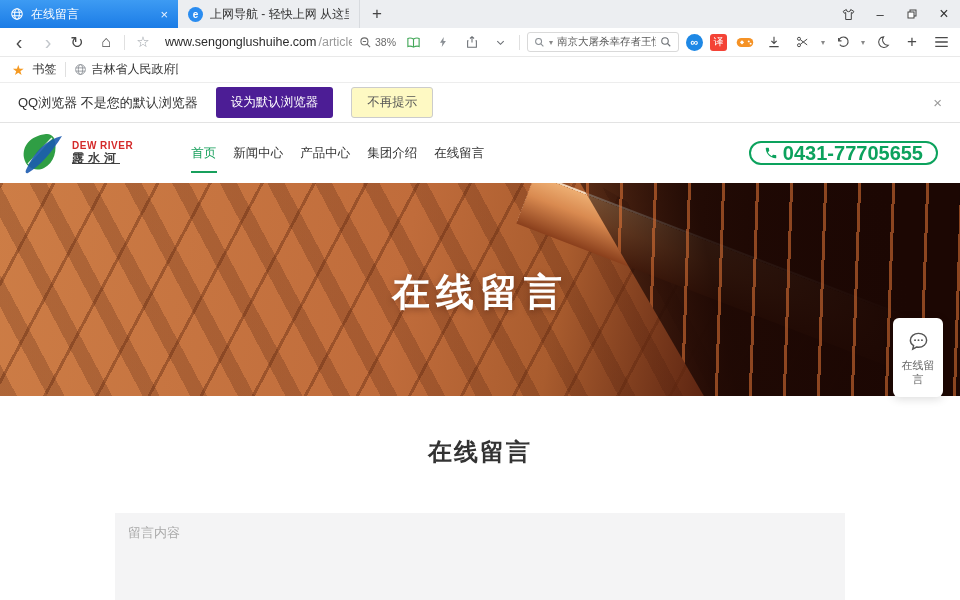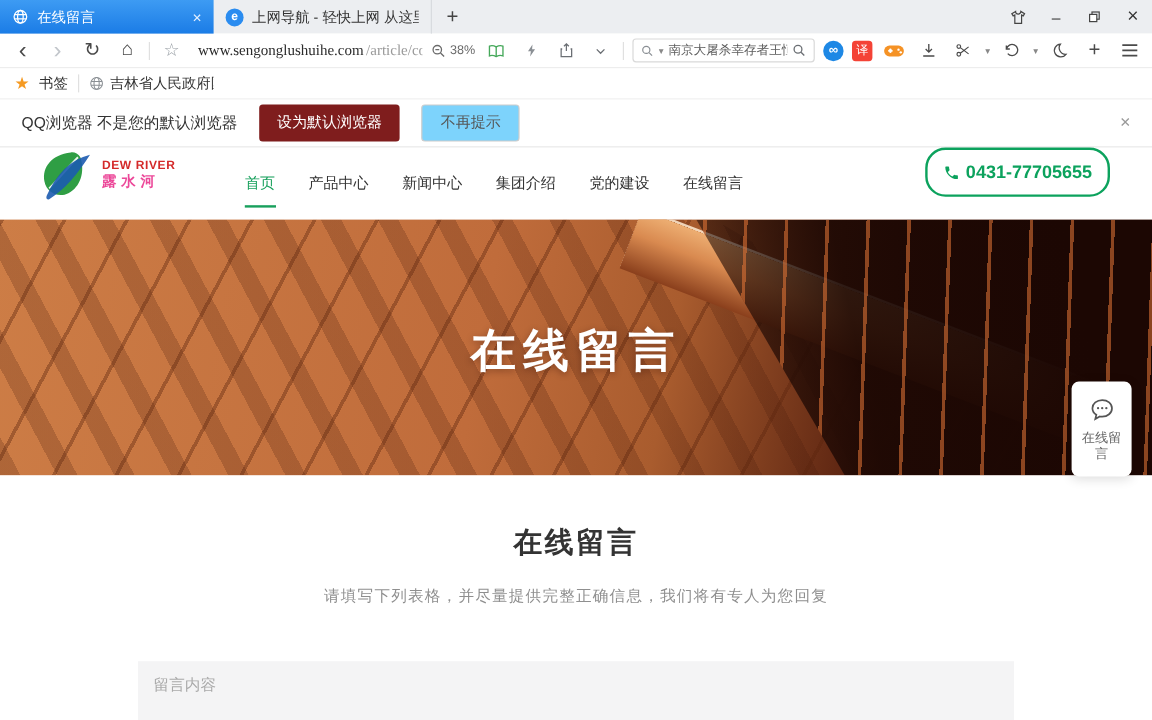--- a/index.html
+++ b/index.html
@@ -23,21 +23,21 @@
              color:#333; font-size:13px; cursor:pointer; }
 
   
   .toolbar { height:29px; background:#fff; border-bottom:1px solid #e9e9e9;
              display:flex; align-items:center; padding:0 8px; gap:7px; }
   .tb-ico { display:flex; align-items:center; justify-content:center; width:22px; height:22px;
             color:#4a4a4a; font-size:15px; cursor:pointer; flex:0 0 auto; }
   .tb-ico.dis { color:#c2c6cb; }
   .vdiv { width:1px; height:15px; background:#e0e0e0; flex:0 0 auto; }
   .url-box { flex:1; display:flex; align-items:center; gap:2px; font-size:12.5px; padding-left:4px;
-             white-space:nowrap; overflow:hidden;font-family:Liberation Serif, serif; }
+             white-space:nowrap; overflow:hidden; }
   .url-domain { color:#2b2b2b; }
   .url-path { color:#9a9a9a; }
   .zoom-ctl { display:flex; align-items:center; gap:3px; color:#6b6b6b; font-size:10.5px; cursor:pointer; }
   .searchbox { width:152px; height:20px; border:1px solid #d9d9d9; border-radius:3px;
                display:flex; align-items:center; padding:0 6px; gap:4px; flex:0 0 auto; cursor:text; }
   .search-q { font-size:10.5px; color:#5c5c5c; white-space:nowrap; overflow:hidden; flex:1; }
   .mini-caret { font-size:8px; color:#888; }
   .badge-round { width:17px; height:17px; border-radius:50%; background:#1e88e5; color:#fff;
                  font-size:11px; font-weight:bold; display:flex; align-items:center; justify-content:center; cursor:pointer; }
   .badge-sq { width:17px; height:17px; border-radius:3px; background:#f44336; color:#fff;
@@ -46,40 +46,40 @@
   
   .bookbar { height:26px; background:#fff; border-bottom:1px solid #ededed;
              display:flex; align-items:center; padding:0 12px; gap:8px; font-size:12px; color:#333; }
   .bm-star { color:#f59a23; font-size:14px; cursor:pointer; }
   .bm-item { display:flex; align-items:center; gap:5px; cursor:pointer; }
   .bm-label { max-width:86px; overflow:hidden; white-space:nowrap; }
 
   
   .notify { height:40px; background:#fff; border-bottom:1px solid #e3e3e3;
             display:flex; align-items:center; padding:0 18px; gap:18px; font-size:13px; color:#333; }
-  .btn-blue { background:#7f1d1d; color:#fff; border:none; border-radius:3px;
+  .btn-blue { background:#4c1d95; color:#fff; border:none; border-radius:3px;
               font-size:12.5px; padding:7px 15px; cursor:pointer; }
-  .btn-outline { background:#7dd3fc; color:#555; border:1px solid #ccc; border-radius:3px;
+  .btn-outline { background:#fef9c3; color:#555; border:1px solid #ccc; border-radius:3px;
                  font-size:12.5px; padding:6px 15px; cursor:pointer; }
   .notify-close { margin-left:auto; color:#9a9a9a; font-size:15px; cursor:pointer; }
 
   
-  .site-header { height:60px; background:#fff; display:flex; align-items:flex-start; padding:0 29px; }
+  .site-header { height:60px; background:#fff; display:flex; align-items:center; padding:0 16px; }
   .logo { display:flex; align-items:center; gap:4px; cursor:pointer; }
   .logo-txt { line-height:1.05; }
   .logo-en { color:#d42a2a; font-size:10px; font-weight:bold; letter-spacing:.5px; }
-  .logo-cn { color:#ec4899; font-size:12px; font-weight:bold; letter-spacing:4px; }
-  .main-nav { display:flex; gap:28px; margin-left:58px; font-size:12.5px; color:#333; height:60px; }
+  .logo-cn { color:#404040; font-size:12px; font-weight:bold; letter-spacing:4px;text-decoration:underline; }
+  .main-nav { display:flex; gap:17px; margin-left:58px; font-size:12.5px; color:#333; height:60px; }
   .nav-item { position:relative; display:flex; align-items:center; cursor:pointer; }
   .nav-item.active { color:#18a05c; }
   .nav-item.active::after { content:""; position:absolute; left:50%; transform:translateX(-50%);
                             bottom:10px; width:26px; height:2px; background:#18a05c; }
   .phone-pill { margin-left:auto; margin-right:6px; border:2px solid #0ca25d; border-radius:17px;
-                height:41px; padding:0 13px; display:flex; align-items:center; gap:5px;
-                color:#0ca25d; font-weight:bold; font-size:15px; cursor:pointer; }
+                height:24px; padding:0 13px; display:flex; align-items:center; gap:5px;
+                color:#0ca25d; font-weight:bold; font-size:20px; cursor:pointer; }
 
   
   .hero { position:relative; height:213px; overflow:hidden;
           background:linear-gradient(100deg,#cd7d46 0%,#c06c3b 42%,#a95c2e 58%,#56200f 76%,#2f110a 100%); }
   .hero-floor { position:absolute; inset:0;
       background:
         repeating-linear-gradient(118deg, rgba(90,35,12,.38) 0 3px, rgba(0,0,0,0) 3px 46px),
         repeating-linear-gradient(62deg, rgba(70,25,10,.22) 0 15px, rgba(0,0,0,0) 15px 42px);
       clip-path:polygon(0 0,62% 0,100% 100%,0 100%); }
   .hero-step { position:absolute; left:535px; top:-8px; width:720px; height:52px;
@@ -283,24 +283,23 @@
         <path d="M12 34 C20 26 28 16 36 8" stroke="#e8f5e9" stroke-width="1.6" fill="none"></path>
         <path d="M46 6 C30 10 18 22 10 40 C9 42 10 44 12 43 C24 36 36 22 46 6 Z" fill="#1c5bb0" opacity="0.9"></path>
       </svg>
       <div class="logo-txt">
         <div class="logo-en">DEW RIVER</div>
         <div class="logo-cn">露水河</div>
       </div>
     </div>
     <nav class="main-nav">
       <span class="nav-item active">首页</span>
+      <span class="nav-item">新闻中心</span>
       <span class="nav-item">产品中心</span>
-      <span class="nav-item">新闻中心</span>
       <span class="nav-item">集团介绍</span>
-      <span class="nav-item">党的建设</span>
       <span class="nav-item">在线留言</span>
     </nav>
     <div class="phone-pill">
       <svg width="14" height="14" viewBox="0 0 24 24" fill="#0ca25d">
         <path d="M6.6 10.8c1.5 2.8 3.8 5.1 6.6 6.6l2.2-2.2c.3-.3.7-.4 1-.2 1.1.4 2.4.6 3.6.6.6 0 1 .4 1 1V20c0 .6-.4 1-1 1C10.8 21 3 13.2 3 4c0-.6.4-1 1-1h3.4c.6 0 1 .4 1 1 0 1.3.2 2.5.6 3.6.1.3 0 .7-.2 1l-2.2 2.2z"></path>
       </svg>
       <span>0431-77705655</span>
     </div>
   </div>
 
@@ -318,21 +317,20 @@
         <circle cx="8.4" cy="10.6" r="1" fill="#555" stroke="none"></circle>
         <circle cx="12" cy="10.6" r="1" fill="#555" stroke="none"></circle>
         <circle cx="15.6" cy="10.6" r="1" fill="#555" stroke="none"></circle>
       </svg>
       <span class="fw-label">在线留言</span>
     </div>
   </div>
 
   <div class="form-section">
     <div class="form-title">在线留言</div>
-    <div class="form-sub">请填写下列表格，并尽量提供完整正确信息，我们将有专人为您回复</div>
     <div class="form-wrap">
       <div class="form-row">
       </div>
       <textarea class="form-ta" placeholder="留言内容" style=""></textarea>
     </div>
   </div>
 
 </div>
 
 </body></html>

